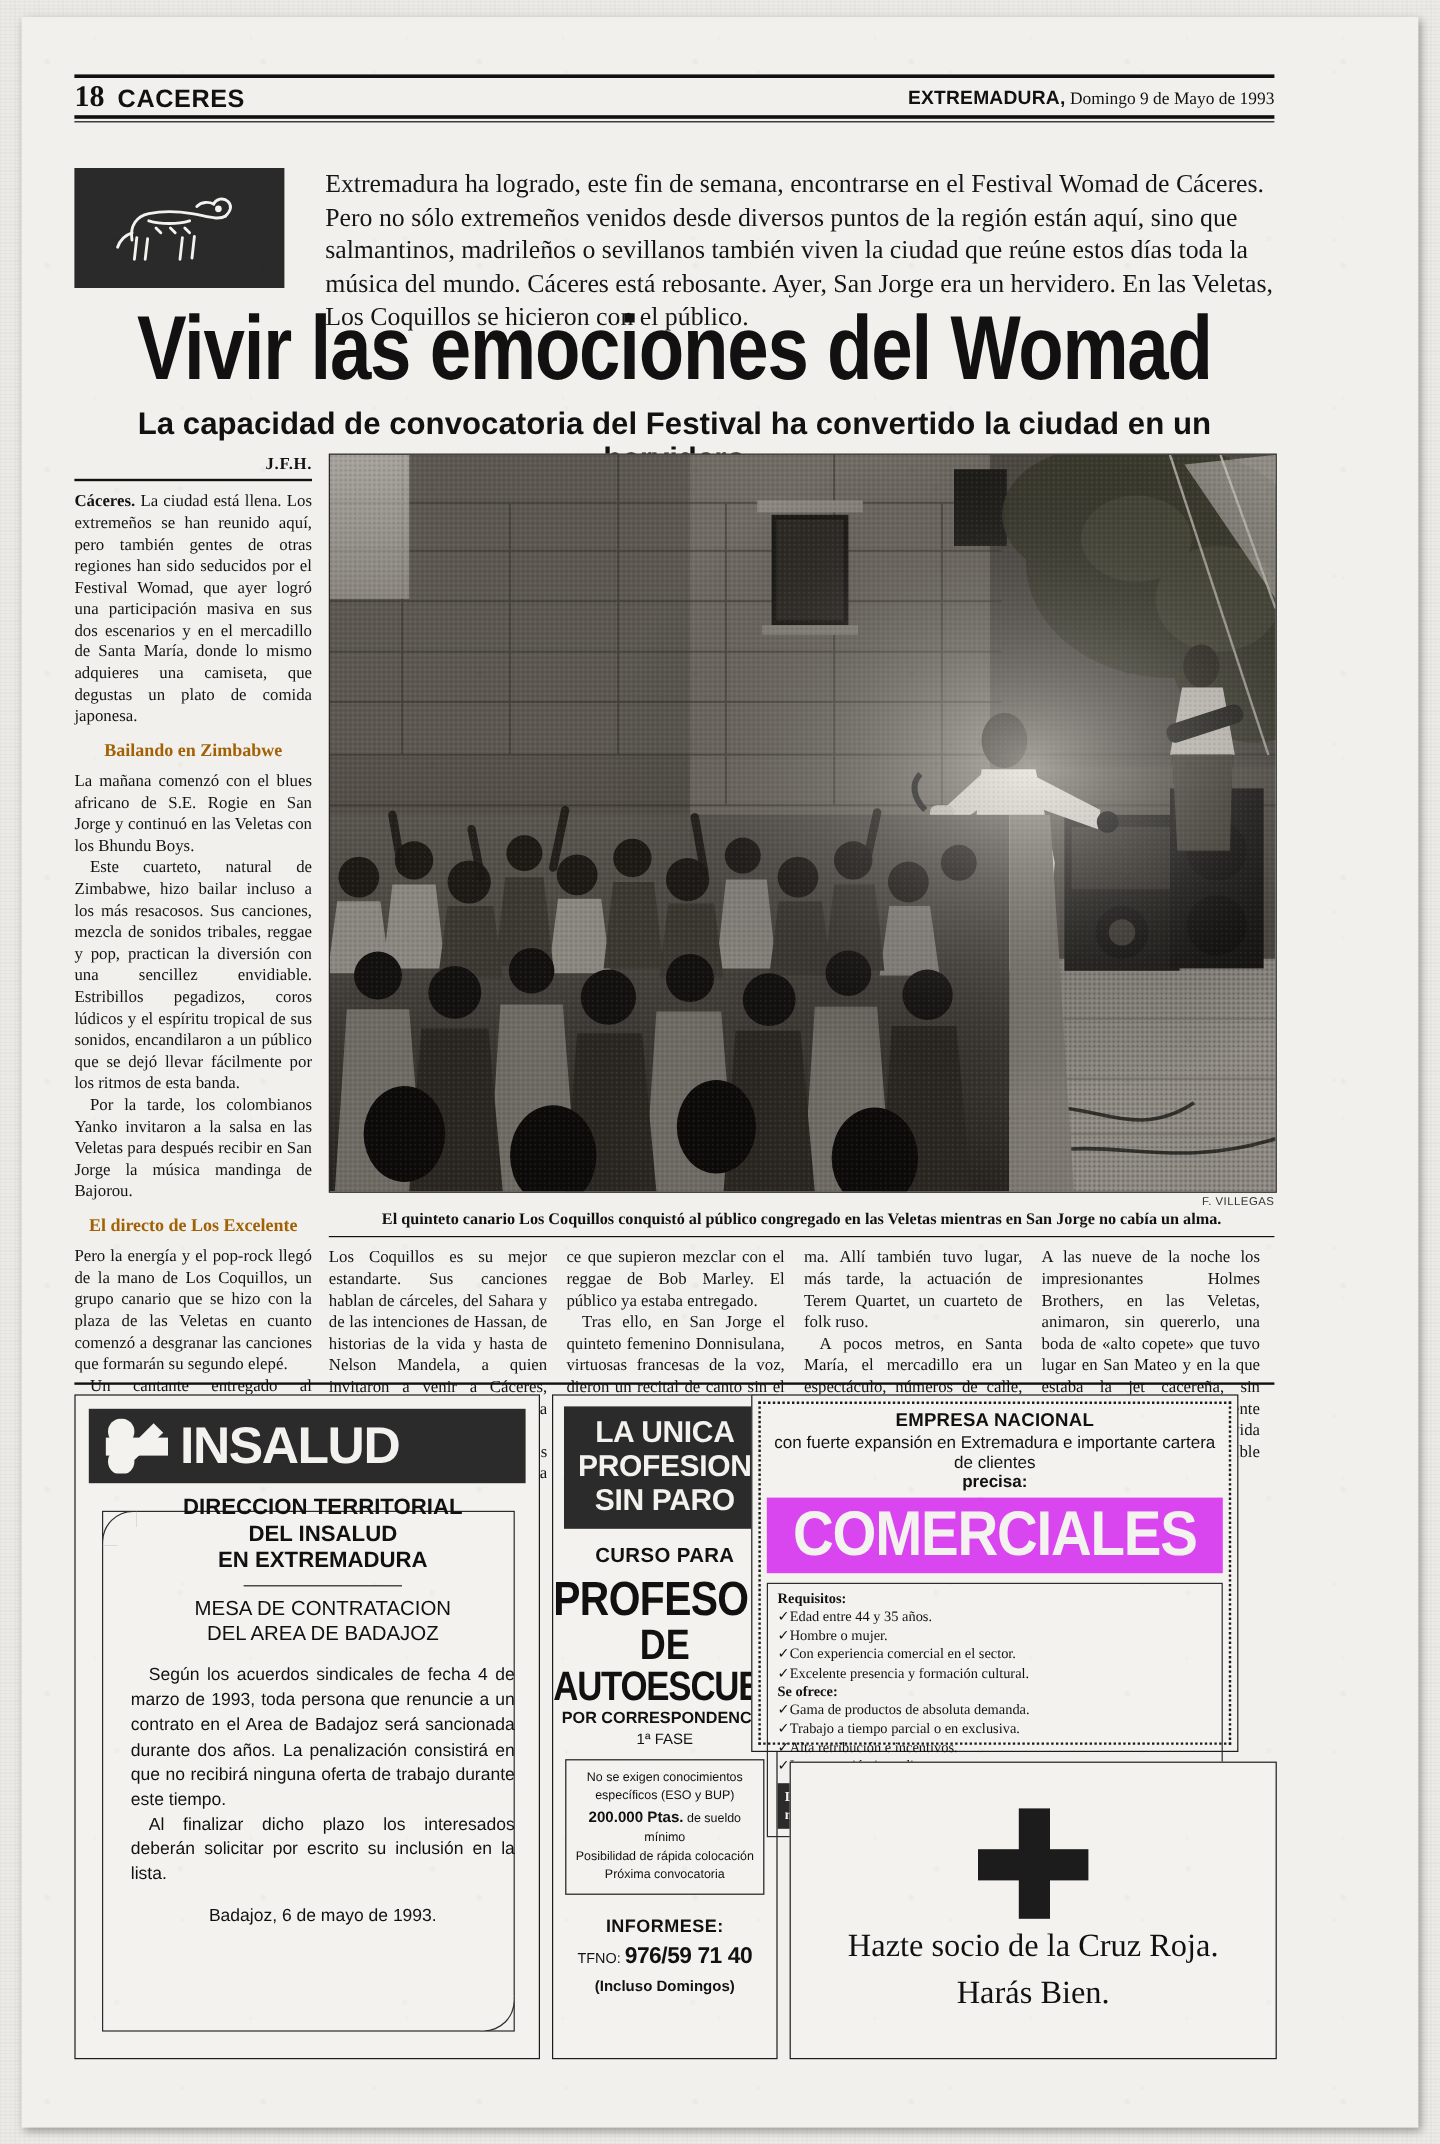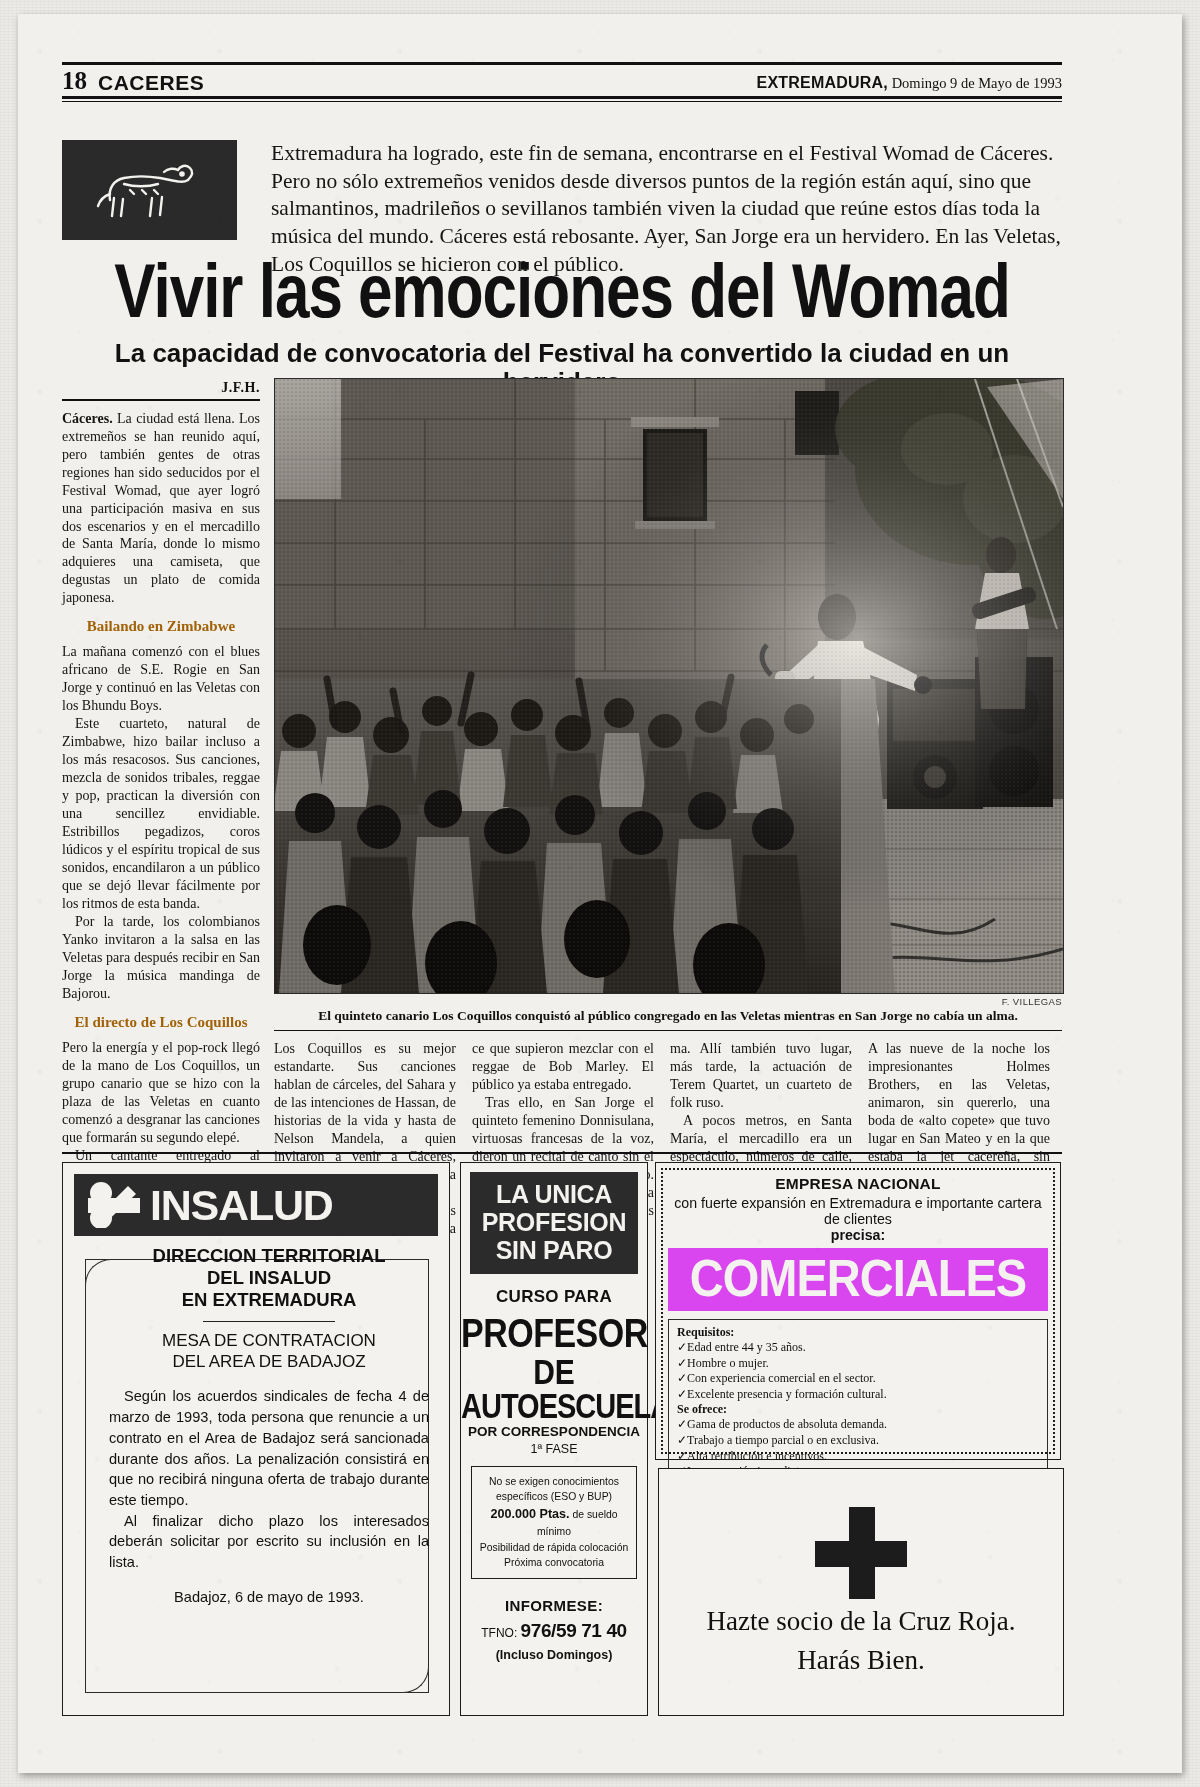--- a/index.html
+++ b/index.html
@@ -78,21 +78,21 @@
   .lower{position:absolute;left:212px;top:660px;width:788px;display:flex;gap:16px;}
   .colx{width:182px;}
 
   
   .ads{position:absolute;left:44px;top:1148px;width:1000px;height:560px;}
   .ads-rule{position:absolute;left:0;top:-10px;width:1000px;height:2.4px;background:#111;}
 
   .ad{position:absolute;border:1.6px solid #1c1c1c;background:#f4f2ee;}
   .adA{left:0;top:0;width:386px;height:552px;}
   .adB{left:398px;top:0;width:186px;height:552px;}
-  .adC{left:593px;top:0;width:404px;height:296px;}
+  .adC{left:564px;top:0;width:404px;height:296px;}
   .adD{left:596px;top:306px;width:404px;height:246px;}
 
   
   .insalud-bar{margin:11px 11px 0;height:62px;background:#2b2b2b;display:flex;align-items:center;gap:10px;padding-left:14px;}
   .insalud-word{font-family:"Liberation Sans",sans-serif;font-weight:700;font-size:43px;color:#f4f2ee;letter-spacing:-1.2px;}
   .ad-frame{position:absolute;left:22px;top:96px;width:342px;height:432px;border:1.2px solid #2b2b2b;}
   .ad-frame::before,.ad-frame::after{content:"";position:absolute;width:28px;height:28px;border:1.2px solid #2b2b2b;}
   .ad-frame::before{left:-1.2px;top:-1.2px;border-right:none;border-bottom:none;border-radius:26px 0 0 0;background:#f4f2ee;}
   .ad-frame::after{right:-1.2px;bottom:-1.2px;border-left:none;border-top:none;border-radius:0 0 26px 0;background:#f4f2ee;}
   .ins-body{position:absolute;left:46px;top:82px;right:20px;text-align:center;}
@@ -193,21 +193,21 @@
   <div class="art">
 
     <div class="col1">
       <div class="byline">J.F.H.</div>
       <div class="byline-rule"></div>
       <p class="lead"><b>Cáceres.</b><span> La ciudad está llena. Los extremeños se han reunido aquí, pero también gentes de otras regiones han sido seducidos por el Festival Womad, que ayer logró una participación masiva en sus dos escenarios y en el mercadillo de Santa María, donde lo mismo adquieres una camiseta, que degustas un plato de comida japonesa.</span></p>
       <div class="sub-sec">Bailando en Zimbabwe</div>
       <p>La mañana comenzó con el blues africano de S.E. Rogie en San Jorge y continuó en las Veletas con los Bhundu Boys.</p>
       <p>Este cuarteto, natural de Zimbabwe, hizo bailar incluso a los más resacosos. Sus canciones, mezcla de sonidos tribales, reggae y pop, practican la diversión con una sencillez envidiable. Estribillos pegadizos, coros lúdicos y el espíritu tropical de sus sonidos, encandilaron a un público que se dejó llevar fácilmente por los ritmos de esta banda.</p>
       <p>Por la tarde, los colombianos Yanko invitaron a la salsa en las Veletas para después recibir en San Jorge la música mandinga de Bajorou.</p>
-      <div class="sub-sec">El directo de Los Coquillos</div>
+      <div class="sub-sec">El directo de Los Excelente</div>
       <p>Pero la energía y el pop-rock llegó de la mano de Los Coquillos, un grupo canario que se hizo con la plaza de las Veletas en cuanto comenzó a desgranar las canciones que formarán su segundo elepé.</p>
       <p>Un cantante entregado al público, «speedico» y potente, y una sección rítmica capaz de emular a los consagrados, dejaron muy claro que el directo de</p>
     </div>
 
     <div class="photo">
       <svg viewBox="0 0 788 614" preserveAspectRatio="none" aria-hidden="true">
         <defs>
           <linearGradient id="wallg" x1="0" y1="0" x2="0" y2="1">
             <stop offset="0" stop-color="#6a655e"></stop>
                 <stop offset="1" stop-color="#3c3832"></stop>

